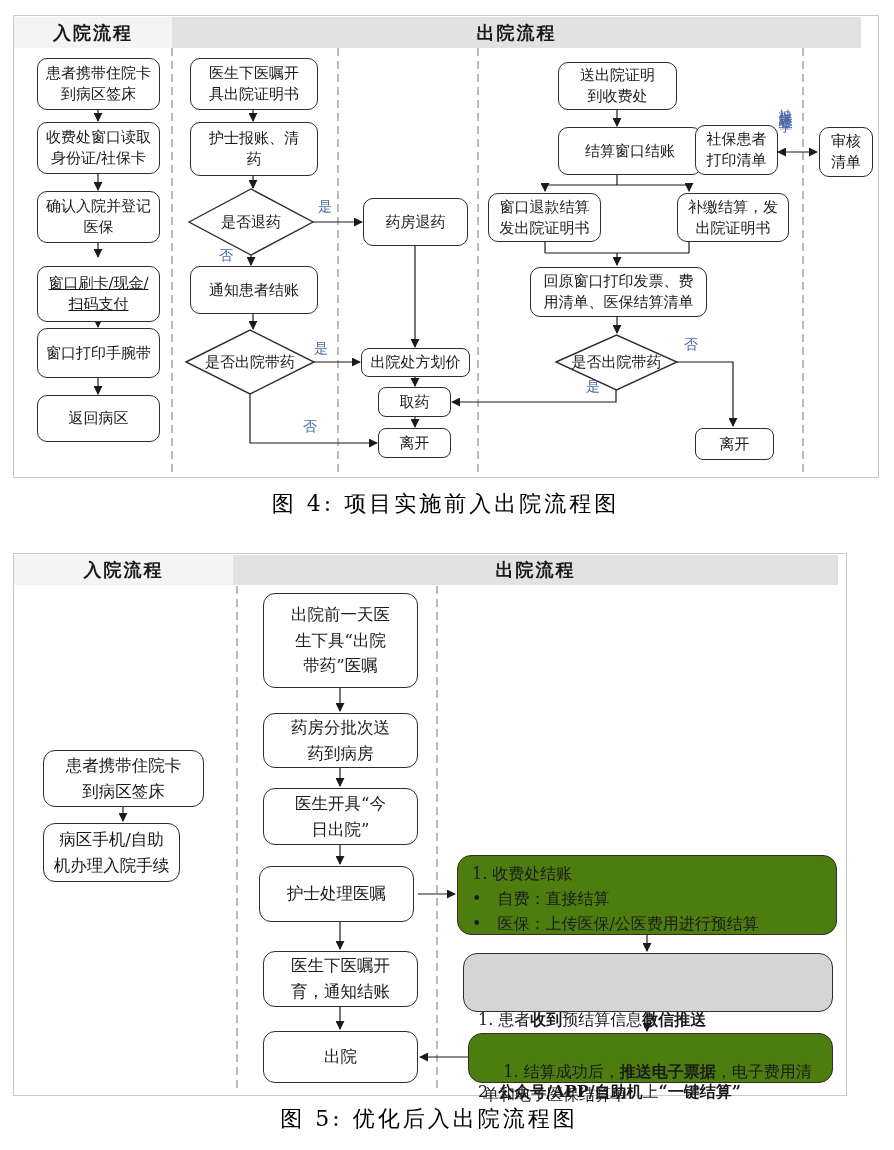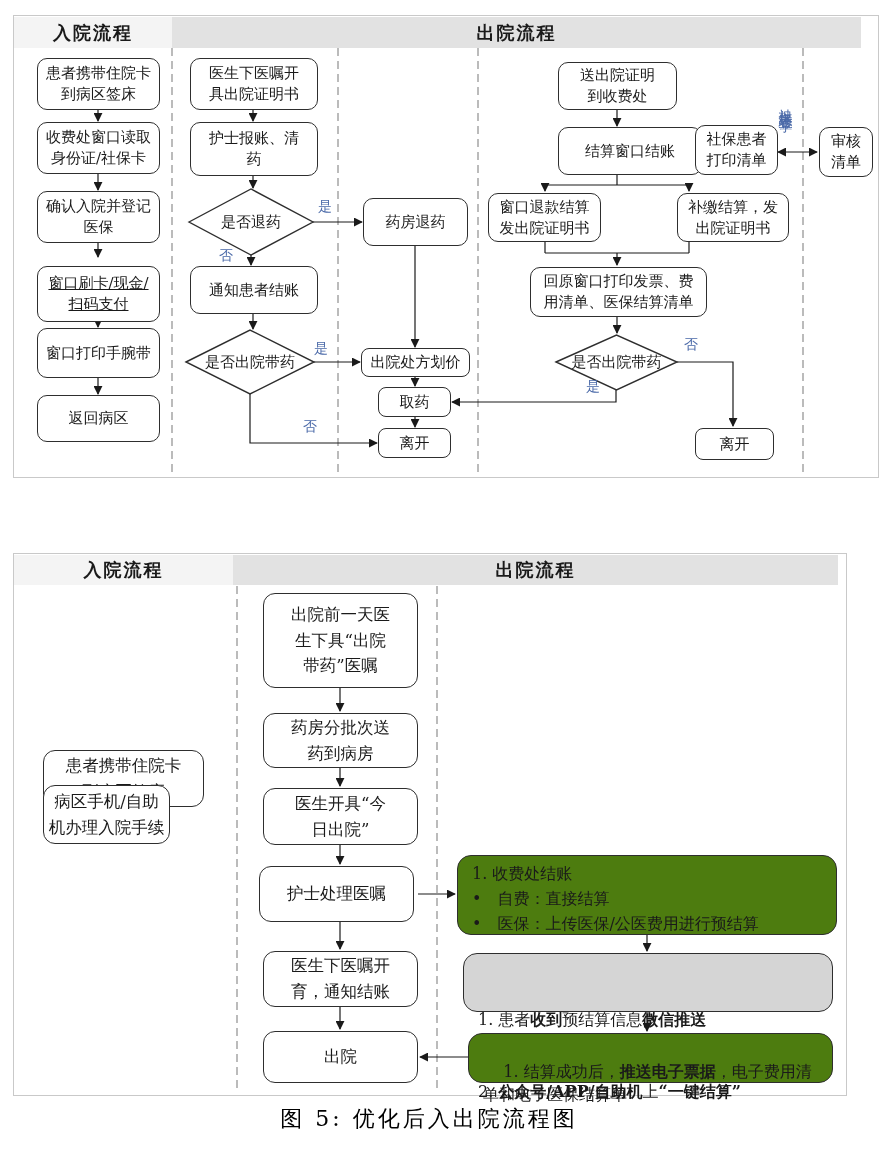--- a/index.html
+++ b/index.html
@@ -151,24 +151,25 @@
 清单</div>
 
   <div class="lbl" style="left:318px;top:199px;">是</div>
   <div class="lbl" style="left:219px;top:248px;">否</div>
   <div class="lbl" style="left:314px;top:341px;">是</div>
   <div class="lbl" style="left:303px;top:419px;">否</div>
   <div class="lbl" style="left:684px;top:337px;">否</div>
   <div class="lbl" style="left:586px;top:379px;">是</div>
   <div class="vlbl" style="left:779px;top:97px;height:116px;">社保患者签字</div>
 
+  <div class="caption" style="left:13px;top:489px;width:865px;">图 4: 项目实施前入出院流程图</div>
 
   <div class="node big" style="left:43px;top:750px;width:161px;height:57px;">患者携带住院卡
 到病区签床</div>
-  <div class="node big" style="left:43px;top:785px;width:127px;height:59px;">病区手机/自助
+  <div class="node big" style="left:43px;top:823px;width:137px;height:59px;">病区手机/自助
 机办理入院手续</div>
 
   <div class="node big" style="left:263px;top:593px;width:155px;height:95px;">出院前一天医
 生下具“出院
 带药”医嘱</div>
   <div class="node big" style="left:263px;top:713px;width:155px;height:55px;">药房分批次送
 药到病房</div>
   <div class="node big" style="left:263px;top:788px;width:155px;height:57px;">医生开具“今
 日出院”</div>
   <div class="node big" style="left:259px;top:866px;width:155px;height:56px;">护士处理医嘱</div>

